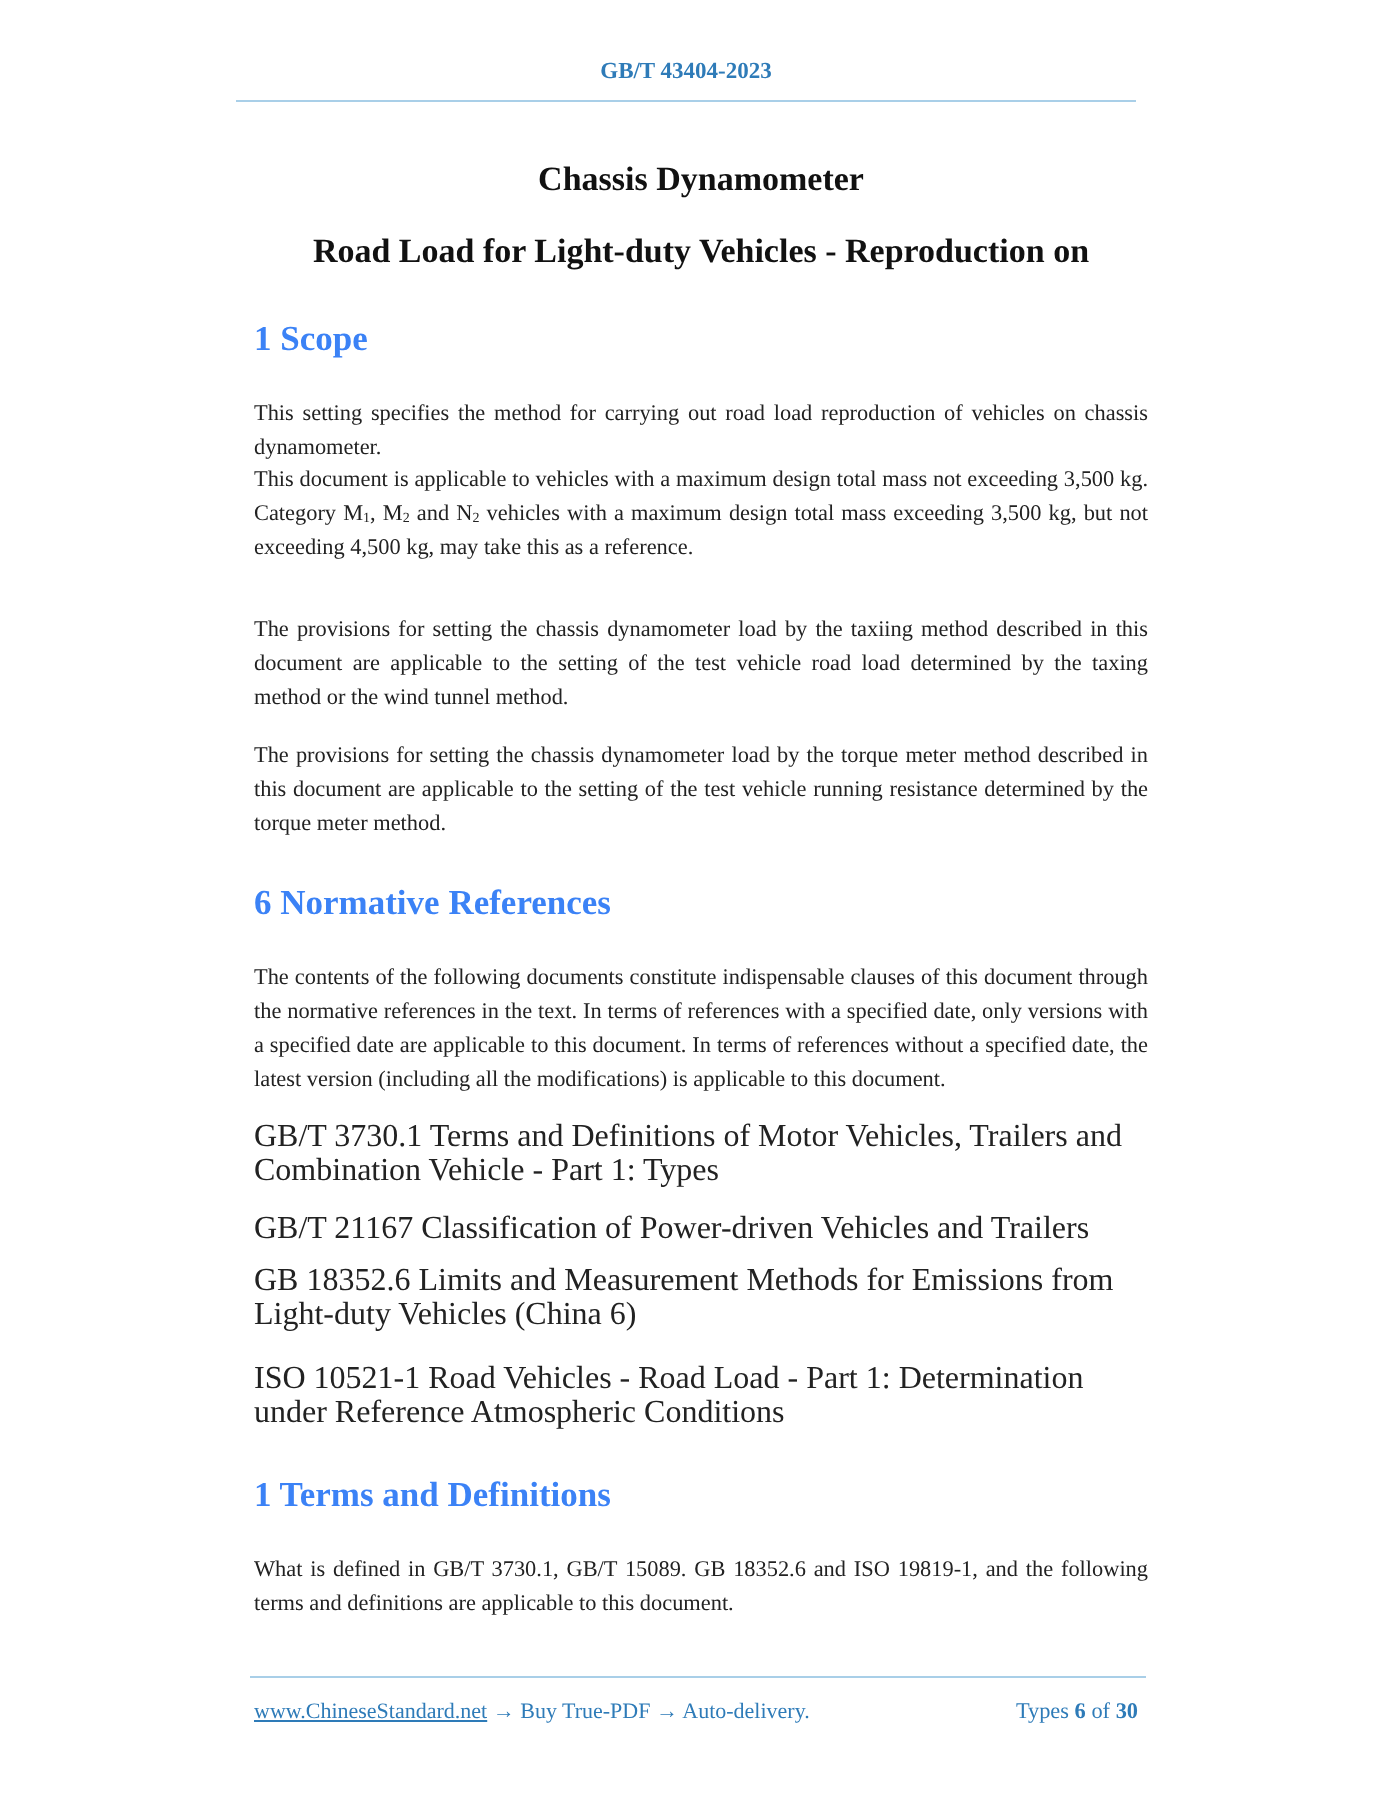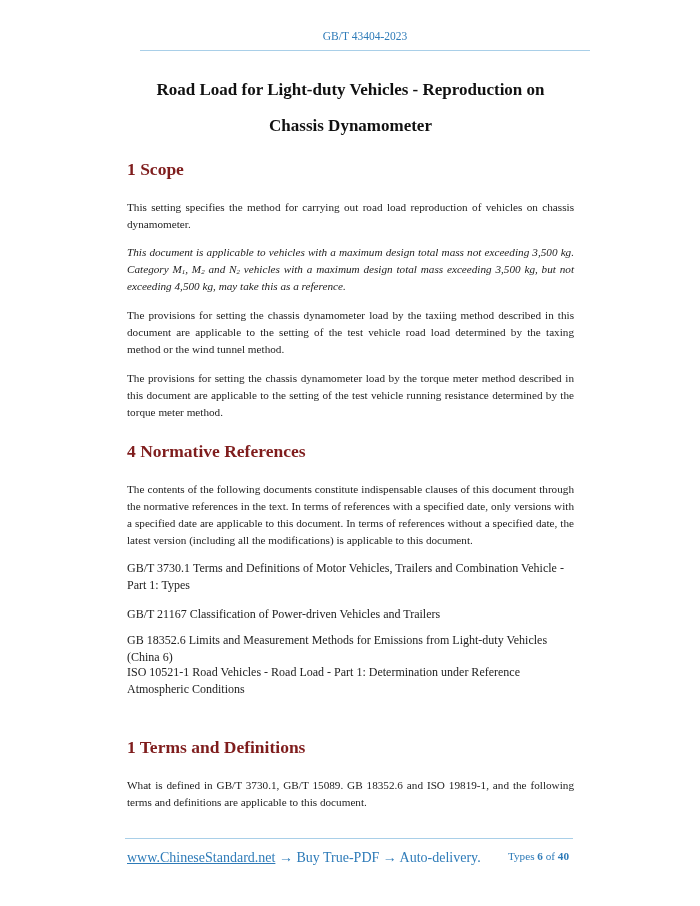--- a/index.html
+++ b/index.html
@@ -10,24 +10,25 @@
     body {
       width: 700px;
       height: 906px;
       position: relative;
       overflow: hidden;
       font-family: "Liberation Serif", "DejaVu Serif", serif;
       color: #1a1a1a;
     }
     .page-header {
       position: absolute;
-      left: 140px;
+      left: 118px;
       top: 0;
       width: 450px;
       height: 52px;
+      font-weight: bold;
     }
     .header-code {
       position: absolute;
       left: 0;
       top: 30px;
       width: 450px;
       text-align: center;
       font-size: 11.5px;
       color: #2e7bb8;
     }
@@ -50,31 +51,31 @@
       font-weight: bold;
       font-size: 17px;
       line-height: 36px;
       margin: 0;
       color: #111;
     }
     .section-heading {
       font-weight: bold;
       font-size: 17.5px;
       margin: 0;
-      color: #7f1d1d;
+      color: #3b82f6;
     }
     .para {
       font-size: 11.2px;
       line-height: 17px;
       text-align: justify;
       margin: 0;
       color: #222;
     }
     .ref {
-      font-size: 12px;
+      font-size: 16px;
       line-height: 17px;
       margin: 0;
       color: #222;
     }
     sub {
       font-size: 7px;
       vertical-align: -1px;
       line-height: 0;
     }
     .abs { position: absolute; left: 0; width: 447px; }
@@ -90,21 +91,21 @@
       left: 0;
       top: 0;
       width: 448px;
       height: 1px;
       background: #a9cfe8;
     }
     .footer-left {
       position: absolute;
       left: 2px;
       top: 12px;
-      font-size: 14px;
+      font-size: 11px;
       color: #2e7bb8;
       white-space: nowrap;
     }
     .footer-link {
       color: #2e7bb8;
       text-decoration: underline;
     }
     .footer-right {
       position: absolute;
       right: 6px;
@@ -118,52 +119,52 @@
 </head>
 <body>
 
 <div class="page-header">
   <div class="header-code">GB/T 43404-2023</div>
   <div class="header-rule"></div>
 </div>
 
 <div class="content">
   <div class="abs" style="top:0px;">
+    <p class="doc-title">Chassis Dynamometer</p>
     <p class="doc-title">Road Load for Light-duty Vehicles - Reproduction on</p>
-    <p class="doc-title">Chassis Dynamometer</p>
   </div>
 
   <h2 class="section-heading abs" style="top:87px;">1 Scope</h2>
 
   <p class="para abs" style="top:127px;">This setting specifies the method for carrying out road load reproduction of vehicles on chassis dynamometer.</p>
 
-  <p class="para abs" style="top:172px;font-style:italic;"><span>This document is applicable to vehicles with a maximum design total mass not exceeding 3,500 kg. Category M</span><sub>1</sub><span>, M</span><sub>2</sub><span> and N</span><sub>2</sub><span> vehicles with a maximum design total mass exceeding 3,500 kg, but not exceeding 4,500 kg, may take this as a reference.</span></p>
+  <p class="para abs" style="top:160px;"><span>This document is applicable to vehicles with a maximum design total mass not exceeding 3,500 kg. Category M</span><sub>1</sub><span>, M</span><sub>2</sub><span> and N</span><sub>2</sub><span> vehicles with a maximum design total mass exceeding 3,500 kg, but not exceeding 4,500 kg, may take this as a reference.</span></p>
 
   <p class="para abs" style="top:235px;">The provisions for setting the chassis dynamometer load by the taxiing method described in this document are applicable to the setting of the test vehicle road load determined by the taxing method or the wind tunnel method.</p>
 
   <p class="para abs" style="top:298px;">The provisions for setting the chassis dynamometer load by the torque meter method described in this document are applicable to the setting of the test vehicle running resistance determined by the torque meter method.</p>
 
-  <h2 class="section-heading abs" style="top:369px;">4 Normative References</h2>
+  <h2 class="section-heading abs" style="top:369px;">6 Normative References</h2>
 
   <p class="para abs" style="top:409px;">The contents of the following documents constitute indispensable clauses of this document through the normative references in the text. In terms of references with a specified date, only versions with a specified date are applicable to this document. In terms of references without a specified date, the latest version (including all the modifications) is applicable to this document.</p>
 
   <p class="ref abs" style="top:488px;">GB/T 3730.1 Terms and Definitions of Motor Vehicles, Trailers and Combination Vehicle - Part 1: Types</p>
   <p class="ref abs" style="top:534px;">GB/T 21167 Classification of Power-driven Vehicles and Trailers</p>
   <p class="ref abs" style="top:560px;">GB 18352.6 Limits and Measurement Methods for Emissions from Light-duty Vehicles (China 6)</p>
-  <p class="ref abs" style="top:592px;">ISO 10521-1 Road Vehicles - Road Load - Part 1: Determination under Reference Atmospheric Conditions</p>
+  <p class="ref abs" style="top:609px;">ISO 10521-1 Road Vehicles - Road Load - Part 1: Determination under Reference Atmospheric Conditions</p>
 
   <h2 class="section-heading abs" style="top:665px;">1 Terms and Definitions</h2>
 
   <p class="para abs" style="top:705px;">What is defined in GB/T 3730.1, GB/T 15089. GB 18352.6 and ISO 19819-1, and the following terms and definitions are applicable to this document.</p>
 </div>
 
 <div class="page-footer">
   <div class="footer-rule"></div>
   <div class="footer-left">
     <a class="footer-link">www.ChineseStandard.net</a><span> → </span><span>Buy True-PDF</span><span> → </span><span>Auto-delivery.</span>
   </div>
   <div class="footer-right">
     <span>Types</span>
     <b>6</b>
     <span>of</span>
-    <b>40</b>
+    <b>30</b>
   </div>
 </div>
 
 </body></html>

